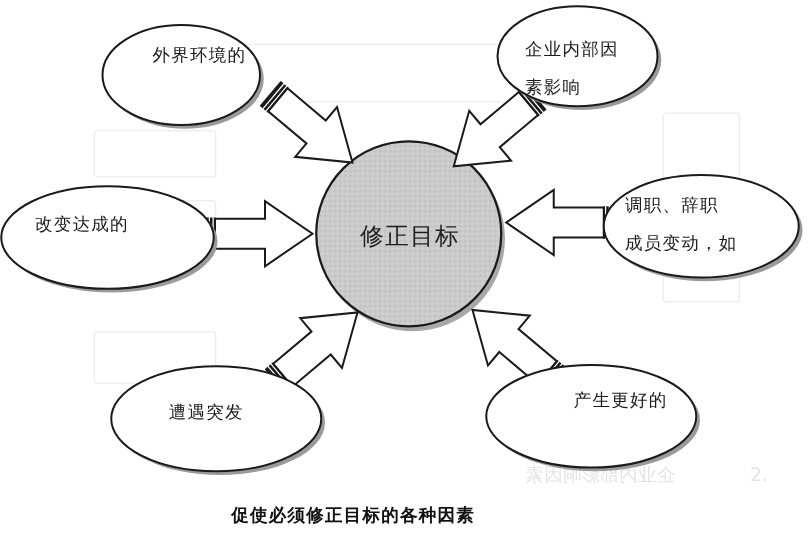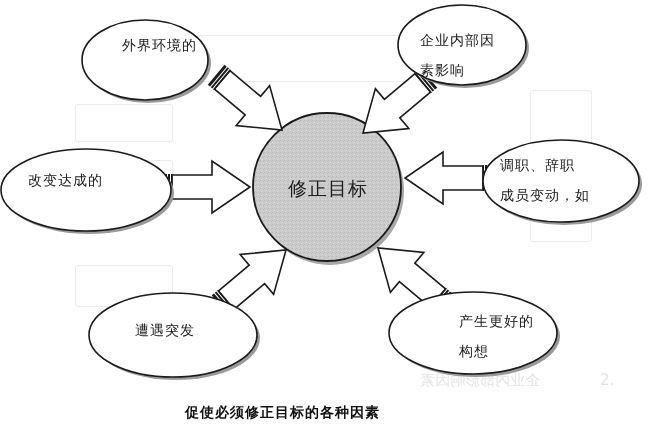--- a/index.html
+++ b/index.html
@@ -113,17 +113,16 @@
   </div>
   <div class="label" style="left:500px;top:150px;">
     <div>调职、辞职</div>
     <div>成员变动，如</div>
   </div>
   <div class="label" style="left:135px;top:315px;">
     <div>遭遇突发</div>
   </div>
   <div class="label" style="left:427px;top:306px;margin-left:32px;">
     <div>产生更好的</div>
-    <div>构想</div>
   </div>
 
   <div class="caption">促使必须修正目标的各种因素</div>
 </div>
 
 </body></html>

